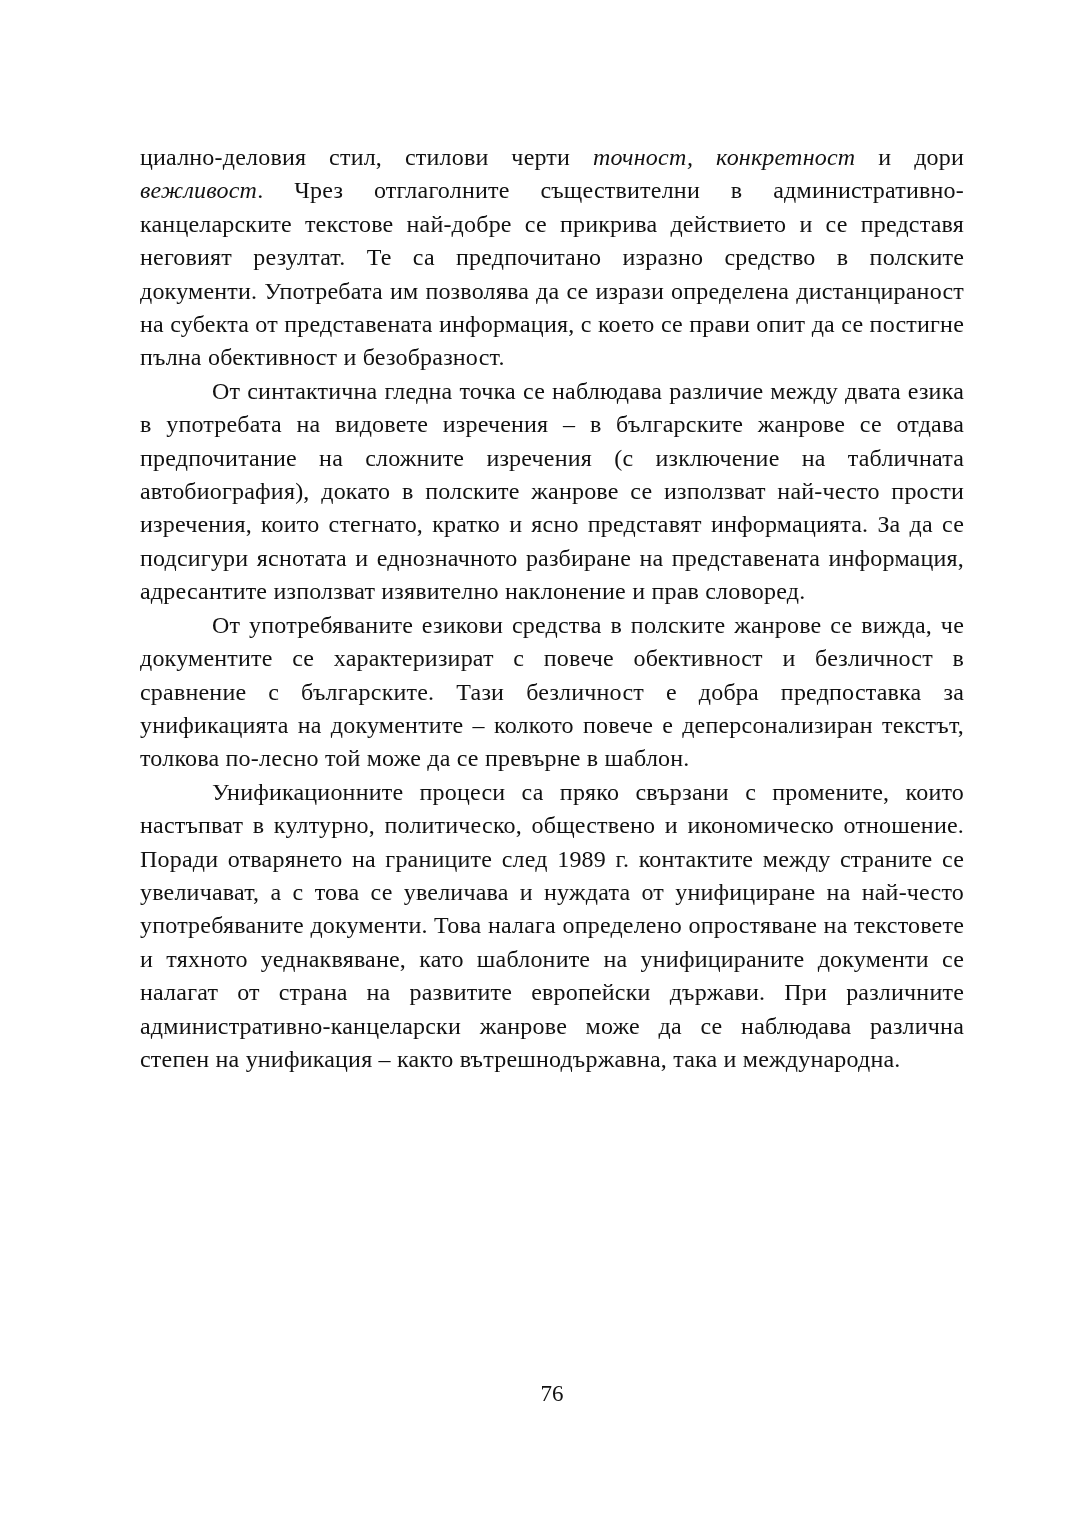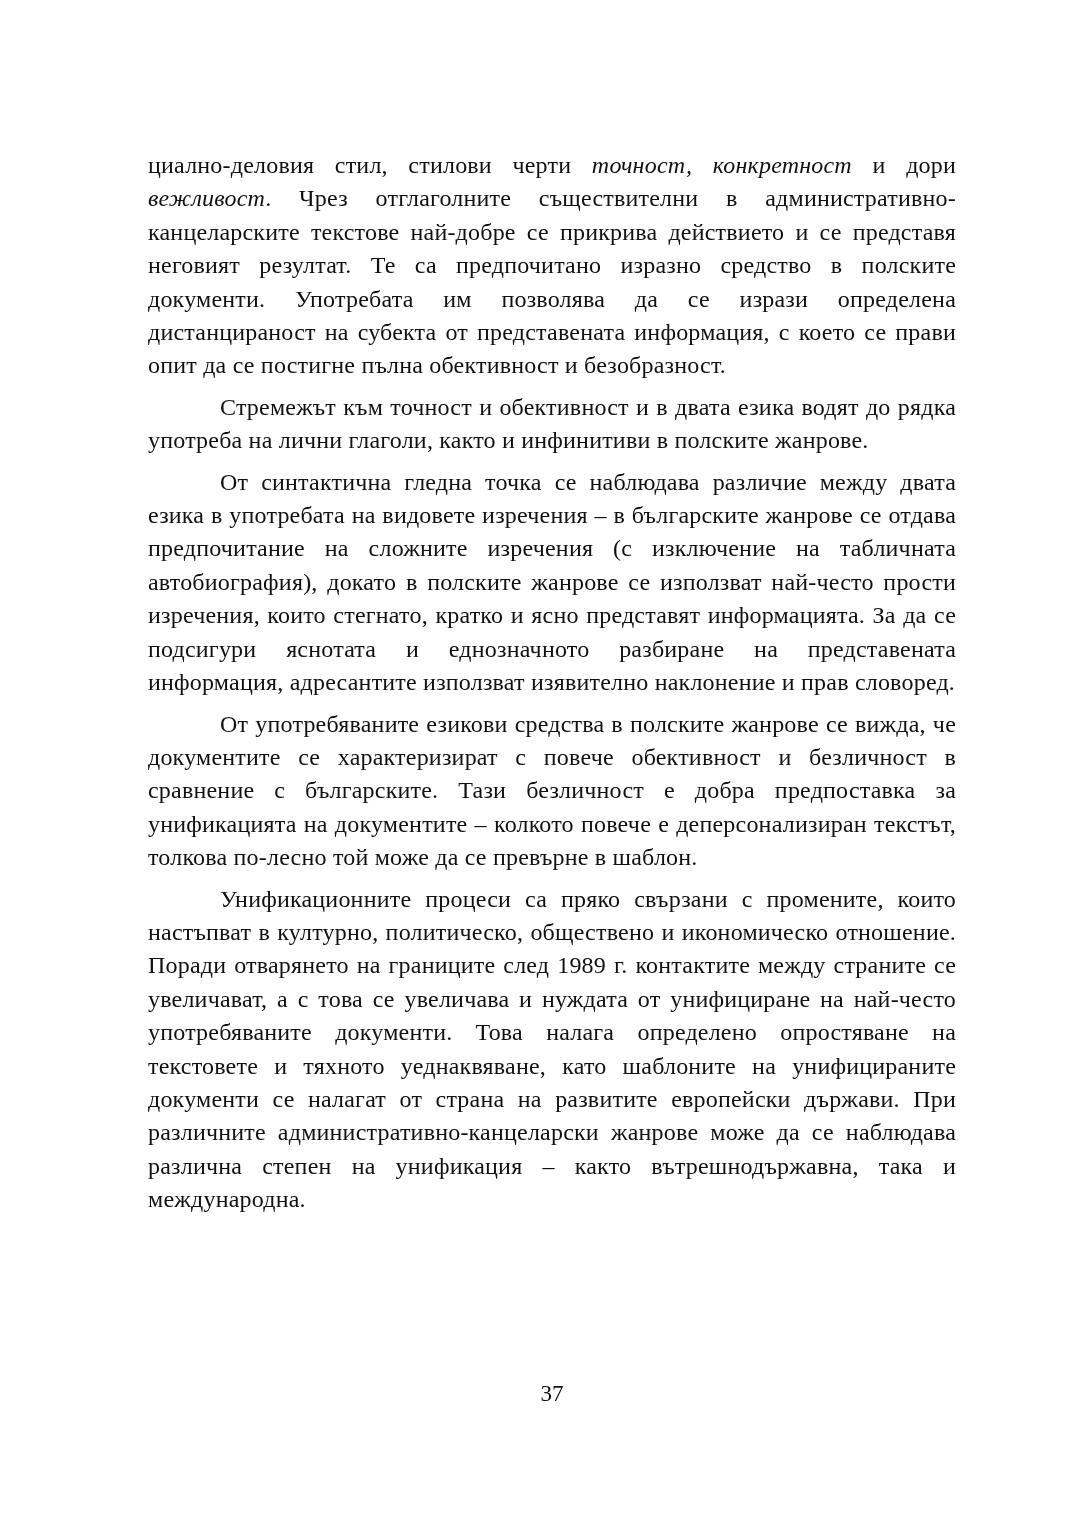--- a/index.html
+++ b/index.html
@@ -24,21 +24,21 @@
     position: absolute;
     left: 140px;
     top: 141px;
     width: 824px;
     font-size: 24px;
     line-height: 33.4px;
     text-align: justify;
     letter-spacing: 0.2px;
   }
   .text-block p {
-    margin: 8px;
+    margin: 0;
     padding: 0;
   }
   .text-block p.indent {
     text-indent: 72px;
   }
   .it {
     font-style: italic;
   }
   .page-number {
     position: absolute;
@@ -53,26 +53,25 @@
 <body>
 
 <div class="page">
 
   <div class="text-block">
 
     <p>
       <span>циално-деловия стил, стилови черти </span><span class="it">точност, конкретност</span><span> и дори </span><span class="it">вежливост</span><span>. Чрез отглаголните съществителни в административно-канцеларските текстове най-добре се прикрива действието и се представя неговият резултат. Те са предпочитано изразно средство в полските документи. Употребата им позволява да се изрази определена дистанцираност на субекта от представената информация, с което се прави опит да се постигне пълна обективност и безобразност.</span>
     </p>
 
-    <p class="indent">Стремежът към точност и обективност и в двата езика водят до рядка употреба на лични глаголи, както и инфинитиви в полските жанрове.</p>
 
     <p class="indent">От синтактична гледна точка се наблюдава различие между двата езика в употребата на видовете изречения – в българските жанрове се отдава предпочитание на сложните изречения (с изключение на табличната автобиография), докато в полските жанрове се използват най-често прости изречения, които стегнато, кратко и ясно представят информацията. За да се подсигури яснотата и еднозначното разбиране на представената информация, адресантите използват изявително наклонение и прав словоред.</p>
 
     <p class="indent">От употребяваните езикови средства в полските жанрове се вижда, че документите се характеризират с повече обективност и безличност в сравнение с българските. Тази безличност е добра предпоставка за унификацията на документите – колкото повече е деперсонализиран текстът, толкова по-лесно той може да се превърне в шаблон.</p>
 
     <p class="indent">Унификационните процеси са пряко свързани с промените, които настъпват в културно, политическо, обществено и икономическо отношение. Поради отварянето на границите след 1989 г. контактите между страните се увеличават, а с това се увеличава и нуждата от унифициране на най-често употребяваните документи. Това налага определено опростяване на текстовете и тяхното уеднаквяване, като шаблоните на унифицираните документи се налагат от страна на развитите европейски държави. При различните административно-канцеларски жанрове може да се наблюдава различна степен на унификация – както вътрешнодържавна, така и международна.</p>
 
 
   </div>
 
-  <div class="page-number">37</div>
+  <div class="page-number">76</div>
 
 </div>
 
 </body></html>

